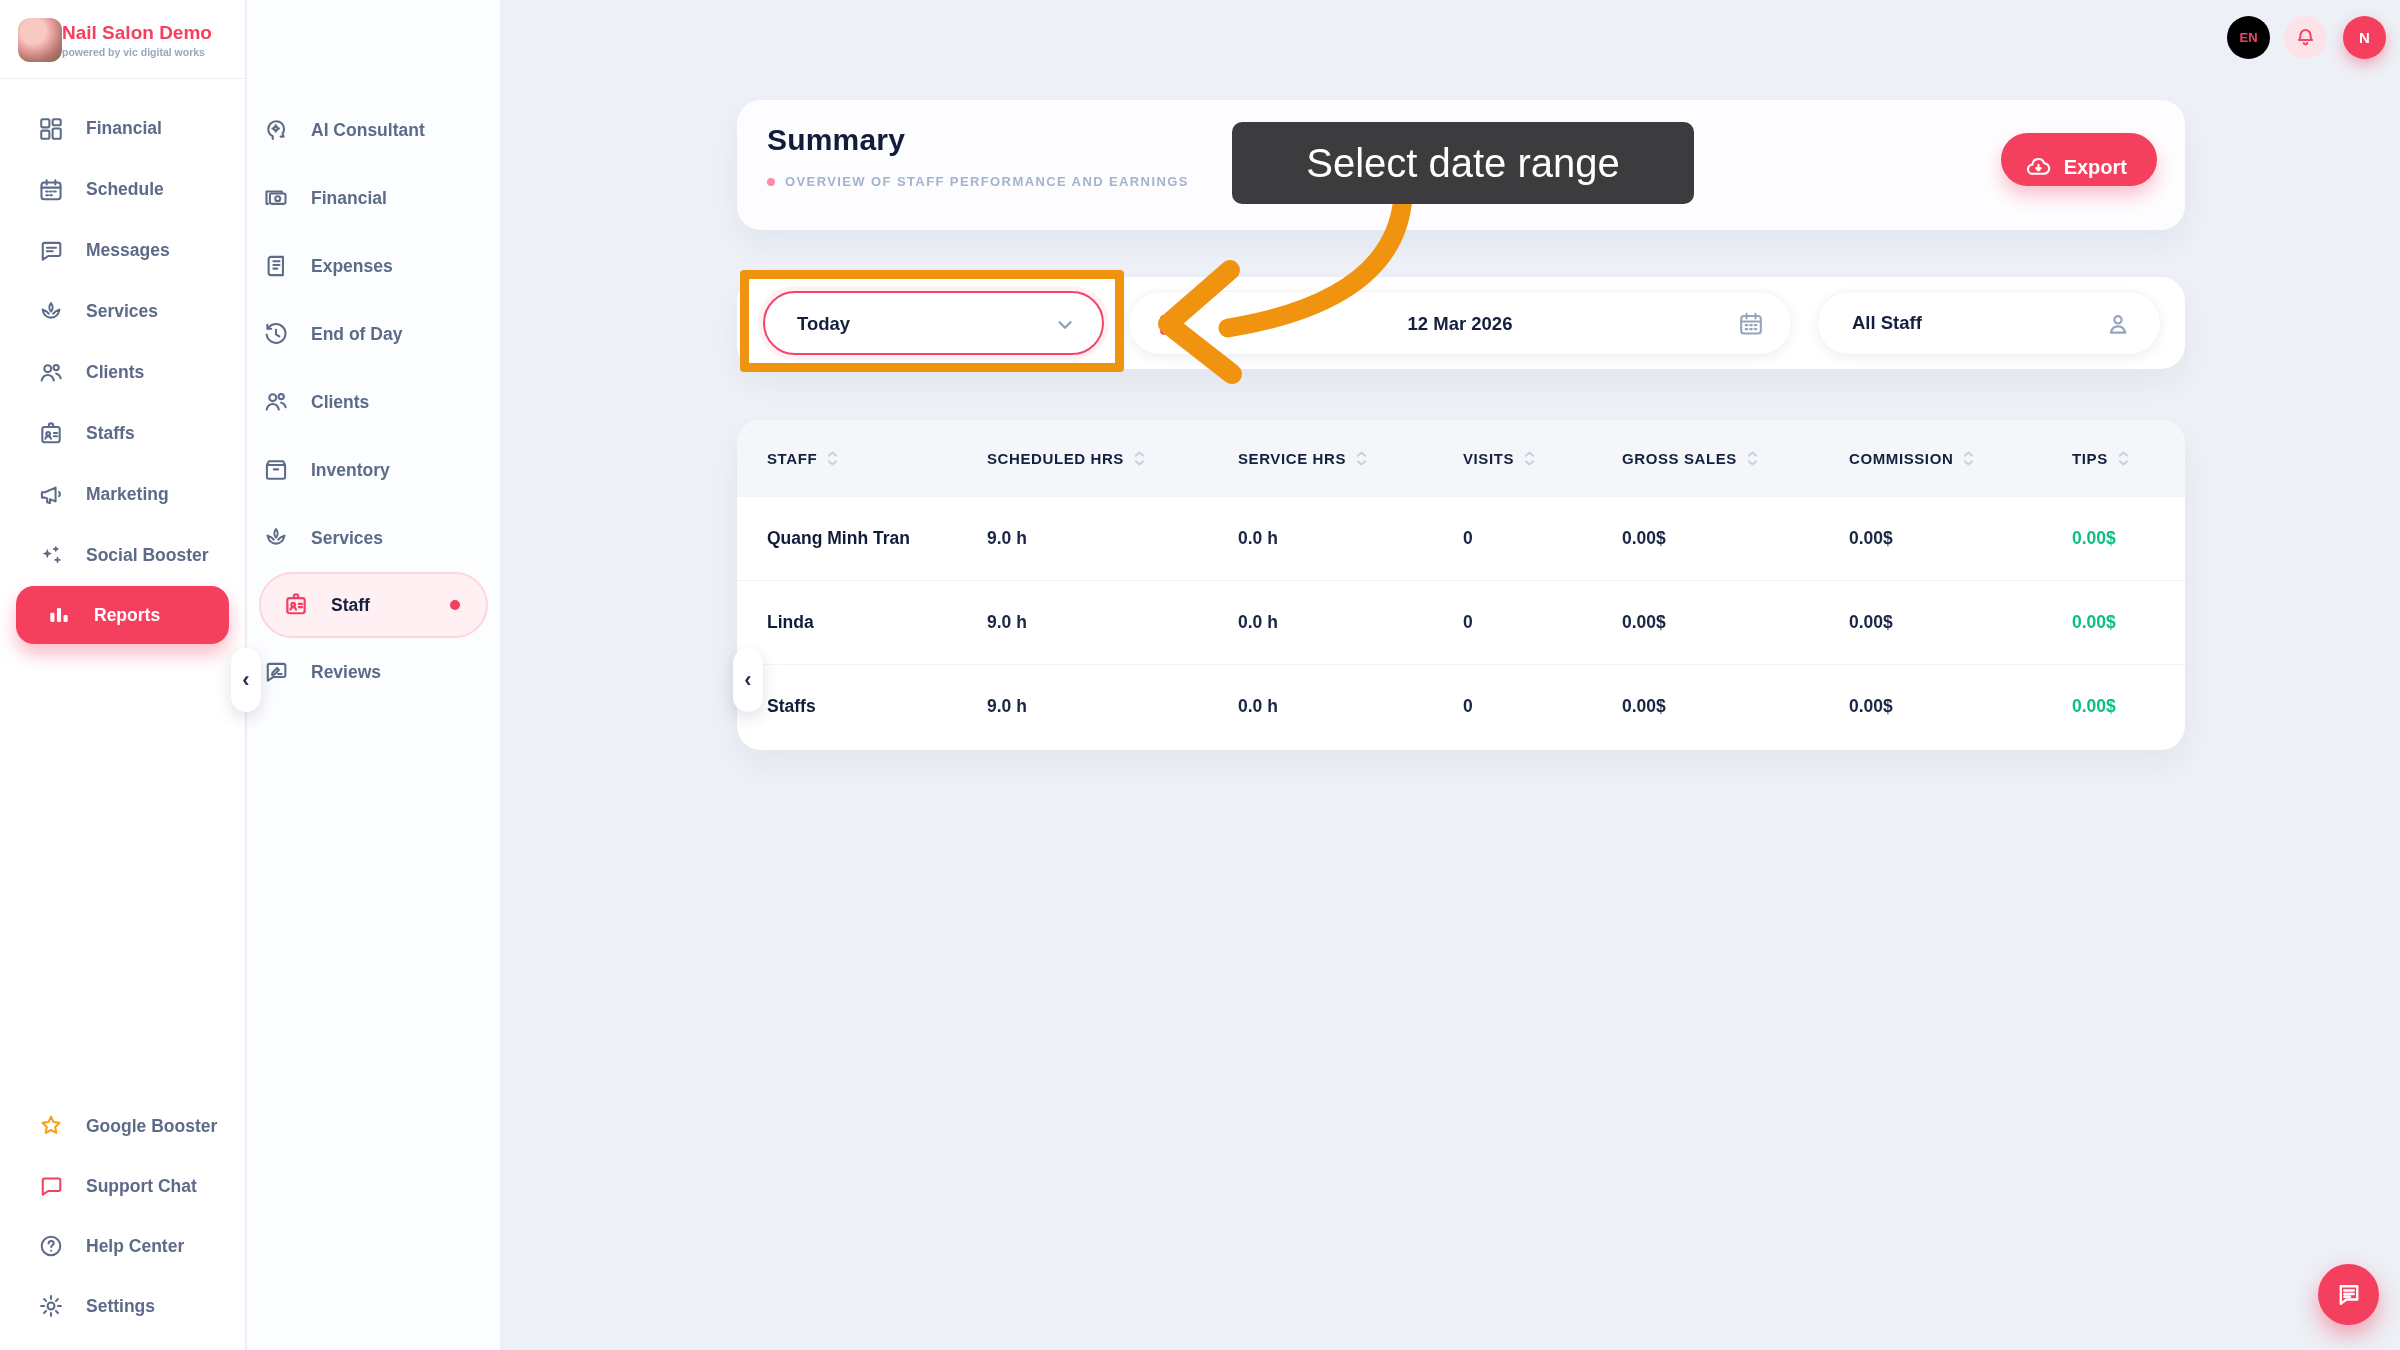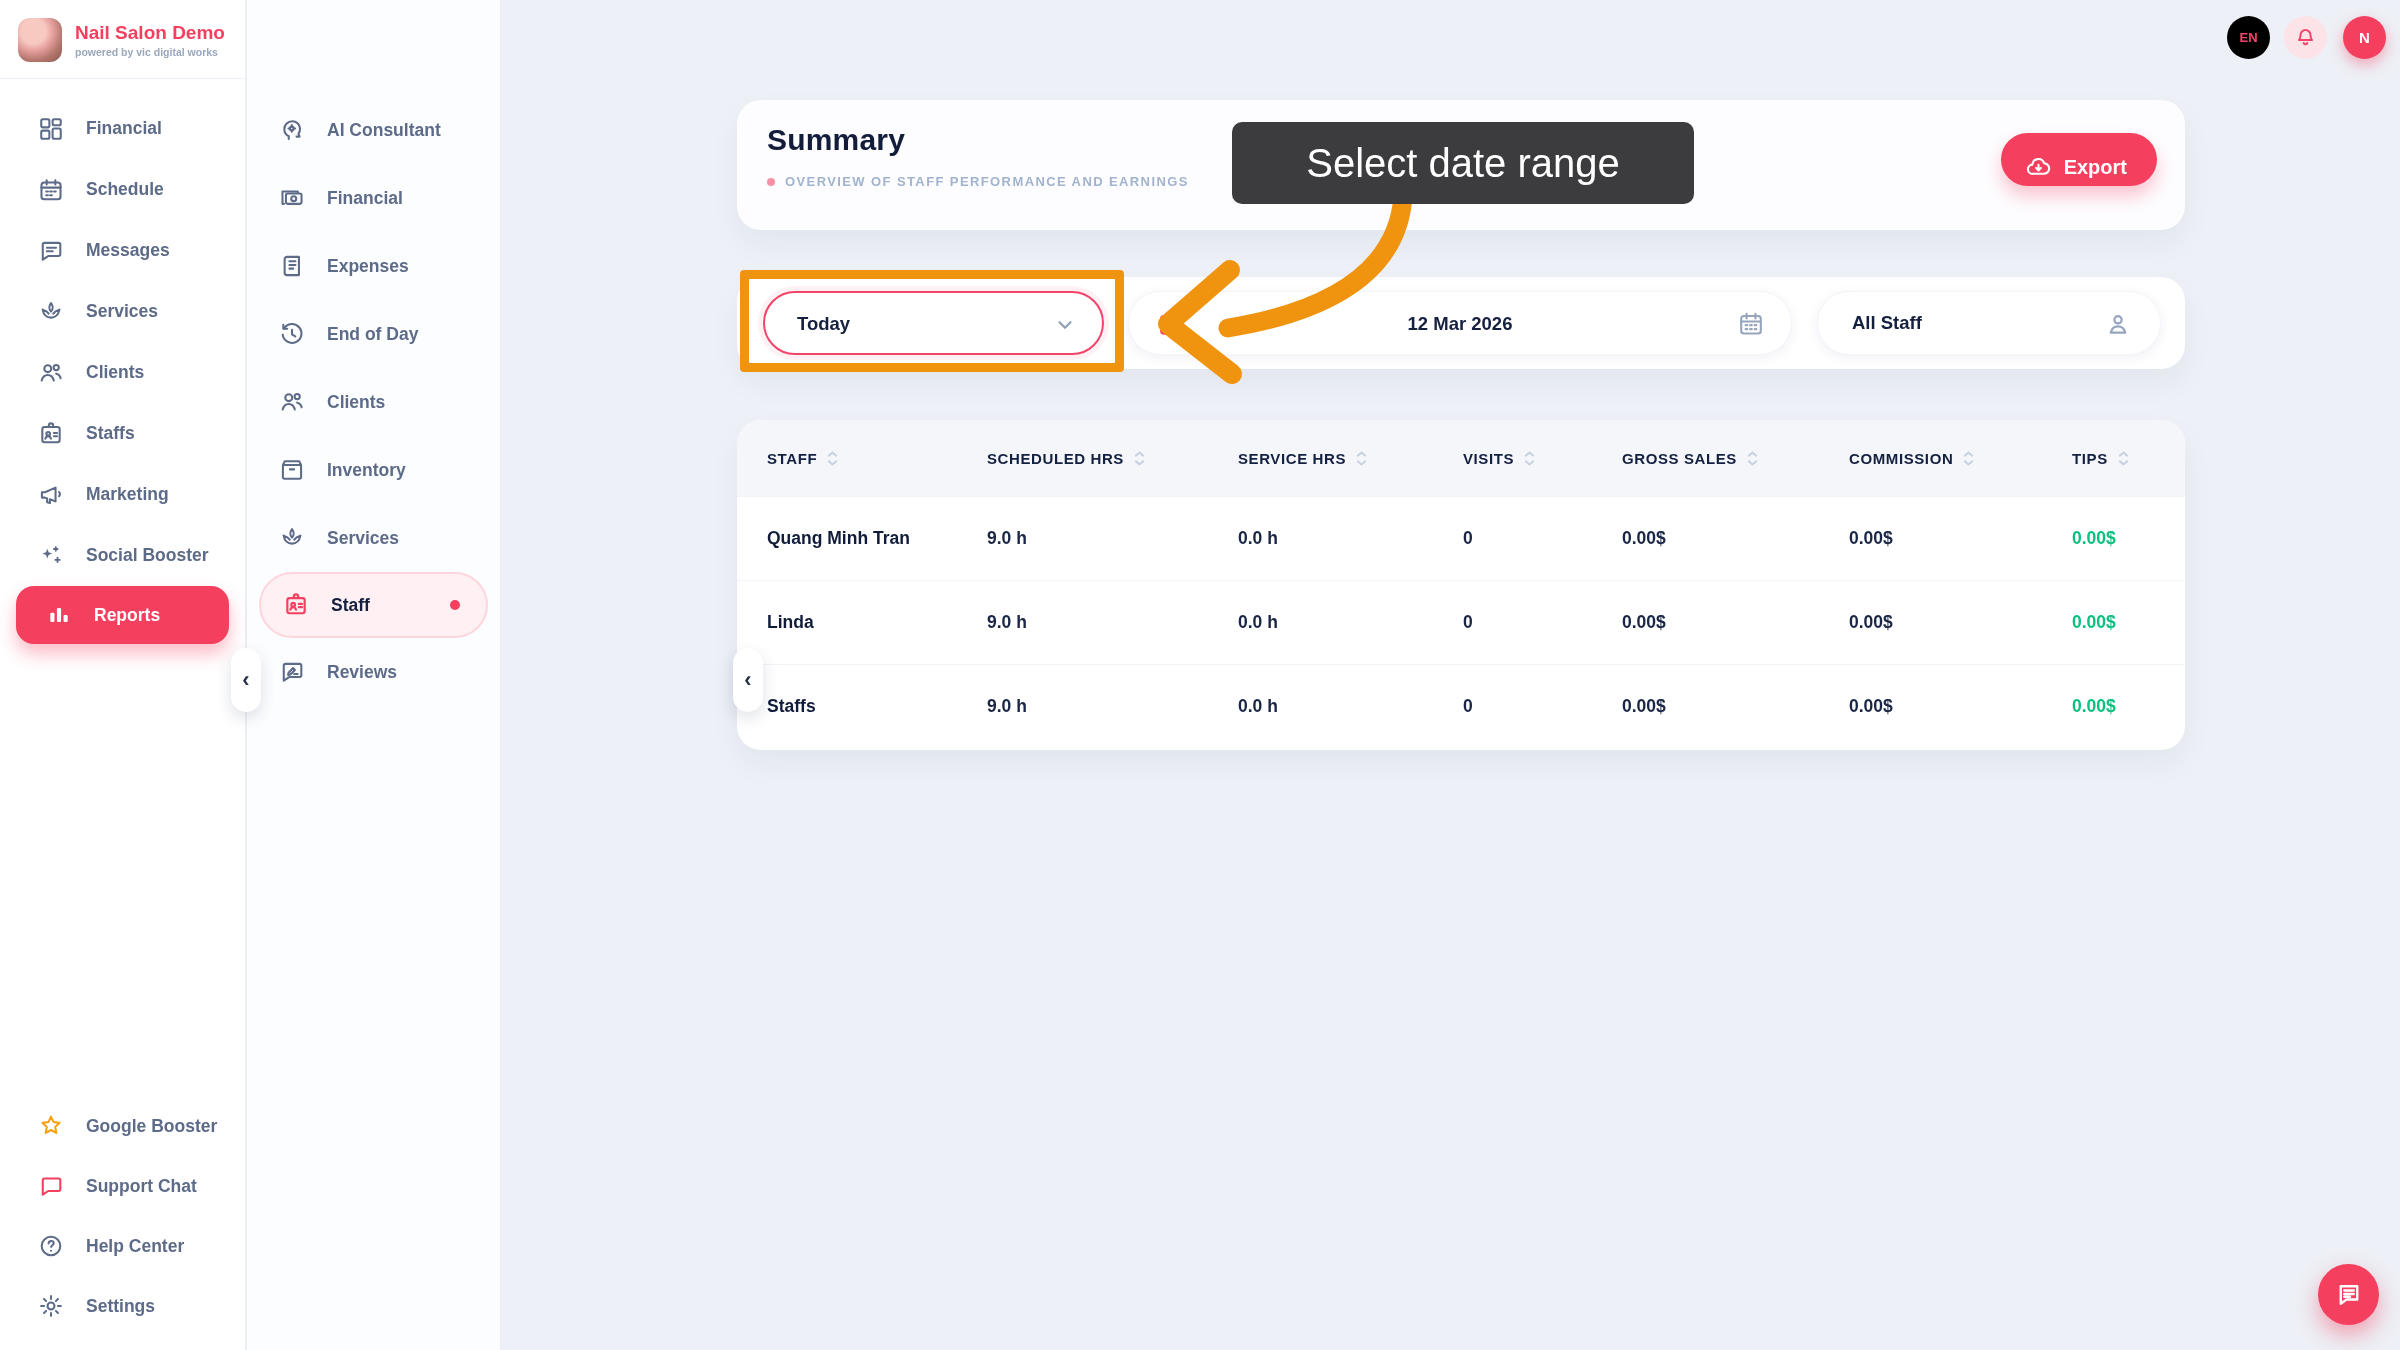--- a/index.html
+++ b/index.html
@@ -2,21 +2,21 @@
 <html><head>
 <meta charset="utf-8">
 <style>
   * { margin:0; padding:0; box-sizing:border-box; }
   html,body { width:2400px; height:1350px; }
   body { font-family:"Liberation Sans","DejaVu Sans",sans-serif; background:#edf0f6; overflow:hidden; }
   .stage { position:relative; width:2400px; height:1350px; background:#edf0f6; }
 
   
   .sidebar1 { position:absolute; left:0; top:0; width:246px; height:1350px; background:#ffffff; border-right:1px solid #e9edf4; z-index:5; }
-  .brand { display:flex; align-items:center; gap:13px; padding:18px 20px 16px 18px; border-bottom:1px solid #eef1f7; }
+  .brand { display:flex; align-items:center; padding:18px 20px 16px 18px; border-bottom:1px solid #eef1f7; }
   .brand-logo { width:44px; height:44px; border-radius:12px; flex:0 0 44px;
     background:radial-gradient(circle at 35% 30%, #f7c9c0 0 30%, #e8a3a0 45%, #b3766d 70%, #8a5a52 100%); }
   .brand-name { font-size:19px; font-weight:bold; color:#f43f5e; line-height:1.15; }
   .brand-tagline { font-size:10.5px; font-weight:bold; color:#9aa7bd; margin-top:2px; }
   .nav { position:absolute; left:0; top:98px; width:100%; }
   .nav-item { display:flex; align-items:center; gap:22px; height:61px; padding-left:38px; color:#5d6b88; font-size:17.5px; font-weight:bold; cursor:pointer; }
   .nav-item svg { flex:0 0 26px; }
   .nav-item.active { margin:0 16px; height:58px; padding-left:30px; background:#f43f5e; color:#ffffff; border-radius:18px; box-shadow:0 10px 18px rgba(244,63,94,.35); }
   .nav-footer { position:absolute; left:0; bottom:14px; width:100%; }
   .nav-footer .nav-item { height:60px; }
@@ -25,21 +25,21 @@
 
   .collapse-btn { position:absolute; top:648px; width:30px; height:64px; background:#ffffff; border-radius:15px;
     box-shadow:0 6px 16px rgba(30,41,80,.14); display:flex; align-items:center; justify-content:center;
     font-size:22px; font-weight:bold; color:#25304d; cursor:pointer; z-index:9; }
   .collapse-1 { left:231px; }
   .collapse-2 { left:486px; }
 
   
   .sidebar2 { position:absolute; left:247px; top:0; width:254px; height:1350px; background:#fcfdff; border-right:1px solid #e9edf4; z-index:4; }
   .nav2 { position:absolute; left:0; top:96px; width:100%; }
-  .nav2-item { position:relative; display:flex; align-items:center; gap:22px; height:68px; padding-left:32px; color:#5d6b88; font-size:17.5px; font-weight:bold; cursor:pointer; }
+  .nav2-item { position:relative; display:flex; align-items:center; gap:22px; height:68px; padding-left:16px; color:#5d6b88; font-size:17.5px; font-weight:bold; cursor:pointer; }
   .nav2-item svg { flex:0 0 26px; }
   .nav2-item.active { margin:0 12px; height:66px; padding-left:22px; background:#fff0f3; border:2px solid #ffd5dd; border-radius:34px; color:#f43f5e; }
   .nav2-item.active .nav2-label { color:#15203f; }
   .active-dot { position:absolute; right:26px; top:50%; margin-top:-5px; width:10px; height:10px; border-radius:50%; background:#f43f5e; }
 
   
   .top-circle { position:absolute; top:16px; width:43px; height:43px; border-radius:50%;
     display:flex; align-items:center; justify-content:center; cursor:pointer; }
   .tc-lang { left:2227px; background:#000000; color:#f4436a; font-size:13px; font-weight:bold; }
   .tc-bell { left:2284px; background:#fbe3e8; color:#f4436a; }

